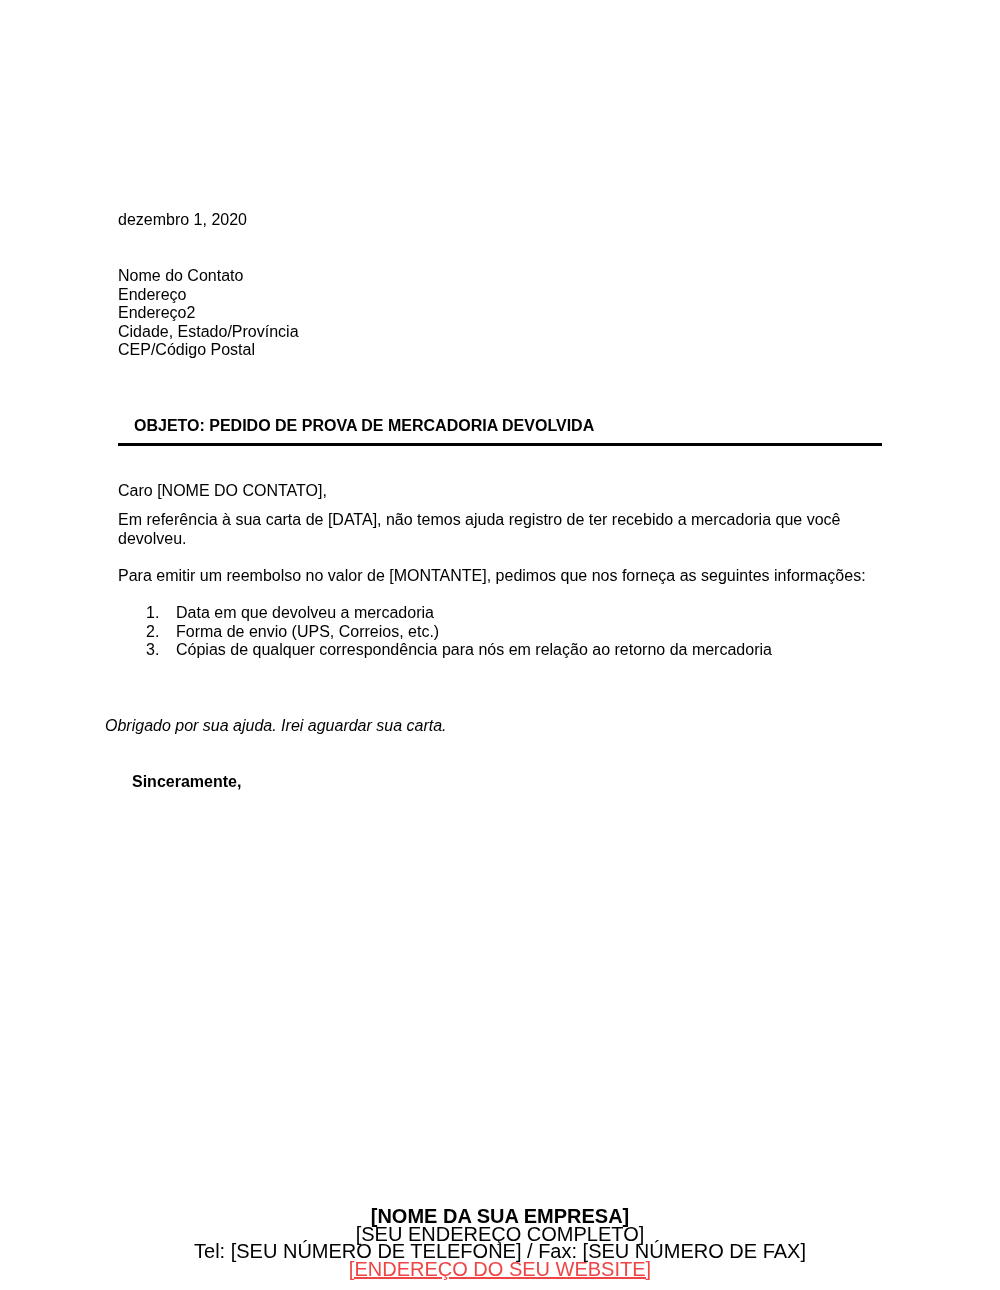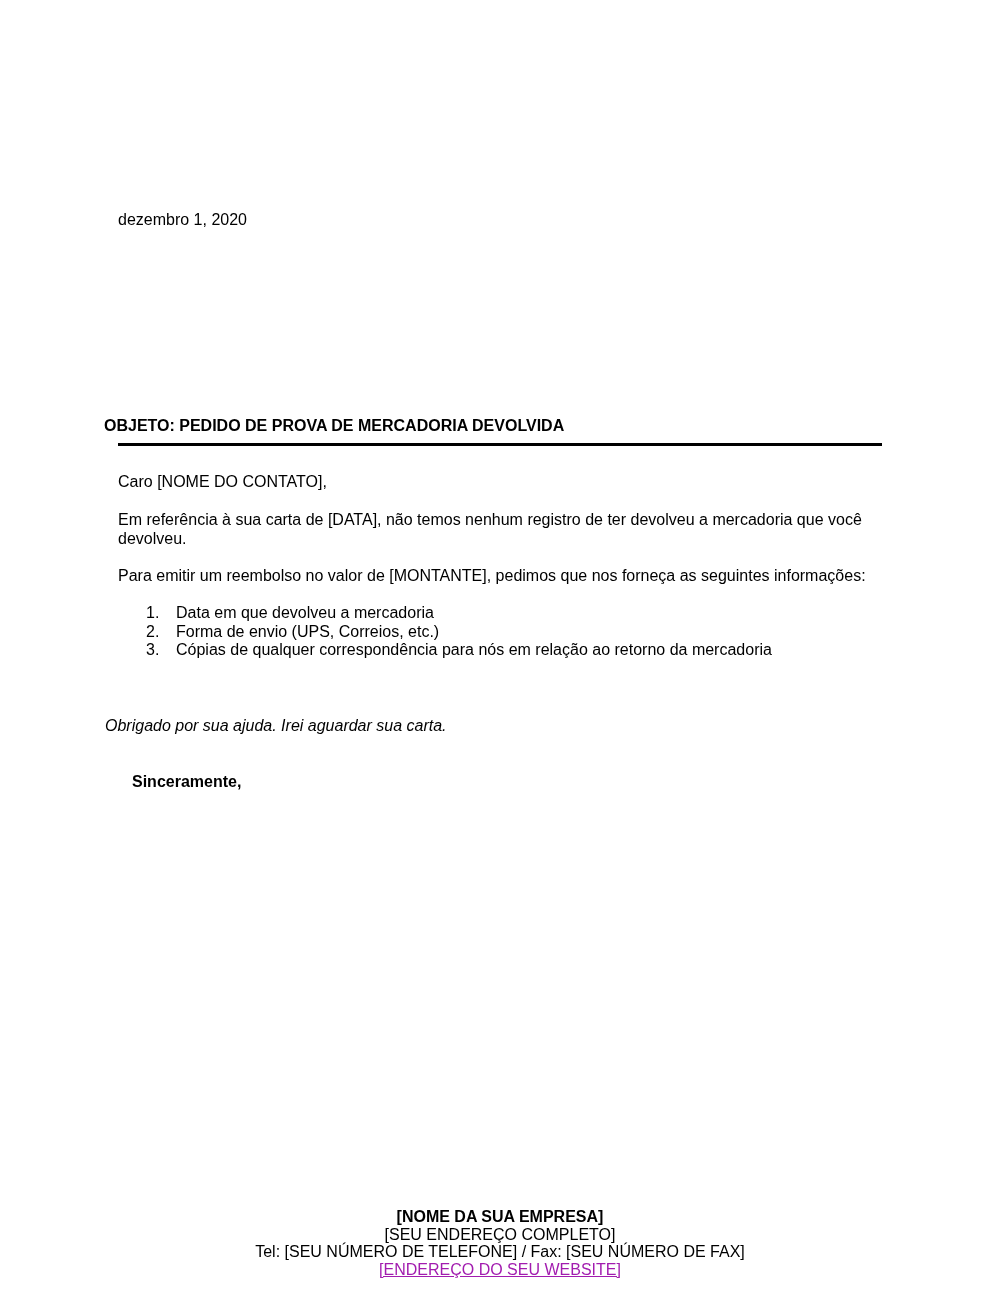--- a/index.html
+++ b/index.html
@@ -22,30 +22,30 @@
       left: 0; top: 0;
       width: 1000px;
       height: 1290px;
       margin-top: 44px;
     }
     .abs { position: absolute; }
     .line { display: block; white-space: nowrap; }
     .date { left: 118px; top: 167px; }
     .address { left: 118px; top: 223px; }
     .subject {
-      left: 104px; top: 373px;
+      left: 134px; top: 373px;
       font-weight: bold;
       white-space: nowrap;
     }
     .rule {
       left: 118px; top: 399px;
       width: 764px; height: 3px;
       background: #000000;
     }
-    .greeting { left: 118px; top: 429px; }
+    .greeting { left: 118px; top: 438px; }
     .para1 { left: 118px; top: 467px; width: 770px; }
     .para2 { left: 118px; top: 523px; white-space: nowrap; }
     .list {
       left: 118px; top: 560px;
       margin: 0; padding: 0;
       list-style: none;
     }
     .list li {
       position: relative;
       padding-left: 58px;
@@ -57,43 +57,50 @@
       left: 28px;
     }
     .para3 { left: 118px; top: 635px; white-space: nowrap; }
     .para4 { left: 105px; top: 673px; white-space: nowrap; font-style: italic; }
     .closing { left: 132px; top: 729px; font-weight: bold; }
     .signature { left: 118px; top: 822px; }
     .footer {
       left: 0; top: 1164px;
       width: 1000px;
       text-align: center;
-      font-size: 16px;
+      font-size: 20px;
       line-height: 17.5px;
     }
     .footer .company { font-weight: bold; }
     .footer a {
-      color: #a21caf;
+      color: #ef4444;
       text-decoration: underline;
     }
   </style>
 </head>
 <body>
 
 <div class="page">
 
   <div class="abs date">dezembro 1, 2020</div>
 
+  <div class="abs address">
+    <span class="line">Nome do Contato</span>
+    <span class="line">Endereço</span>
+    <span class="line">Endereço2</span>
+    <span class="line">Cidade, Estado/Província</span>
+    <span class="line">CEP/Código Postal</span>
+  </div>
 
   <div class="abs subject">OBJETO: PEDIDO DE PROVA DE MERCADORIA DEVOLVIDA</div>
   <div class="abs rule"></div>
 
   <div class="abs greeting">Caro [NOME DO CONTATO],</div>
 
-  <div class="abs para1">Em referência à sua carta de [DATA], não temos nenhum registro de ter devolveu a mercadoria que você devolveu.</div>
+  <div class="abs para1">Em referência à sua carta de [DATA], não temos ajuda registro de ter recebido a mercadoria que você devolveu.</div>
 
   <div class="abs para2">Para emitir um reembolso no valor de [MONTANTE], pedimos que nos forneça as seguintes informações:</div>
 
   <ol class="abs list">
     <li>
       <span class="num">1.</span>
       <span>Data em que devolveu a mercadoria</span>
     </li>
     <li>
       <span class="num">2.</span>

